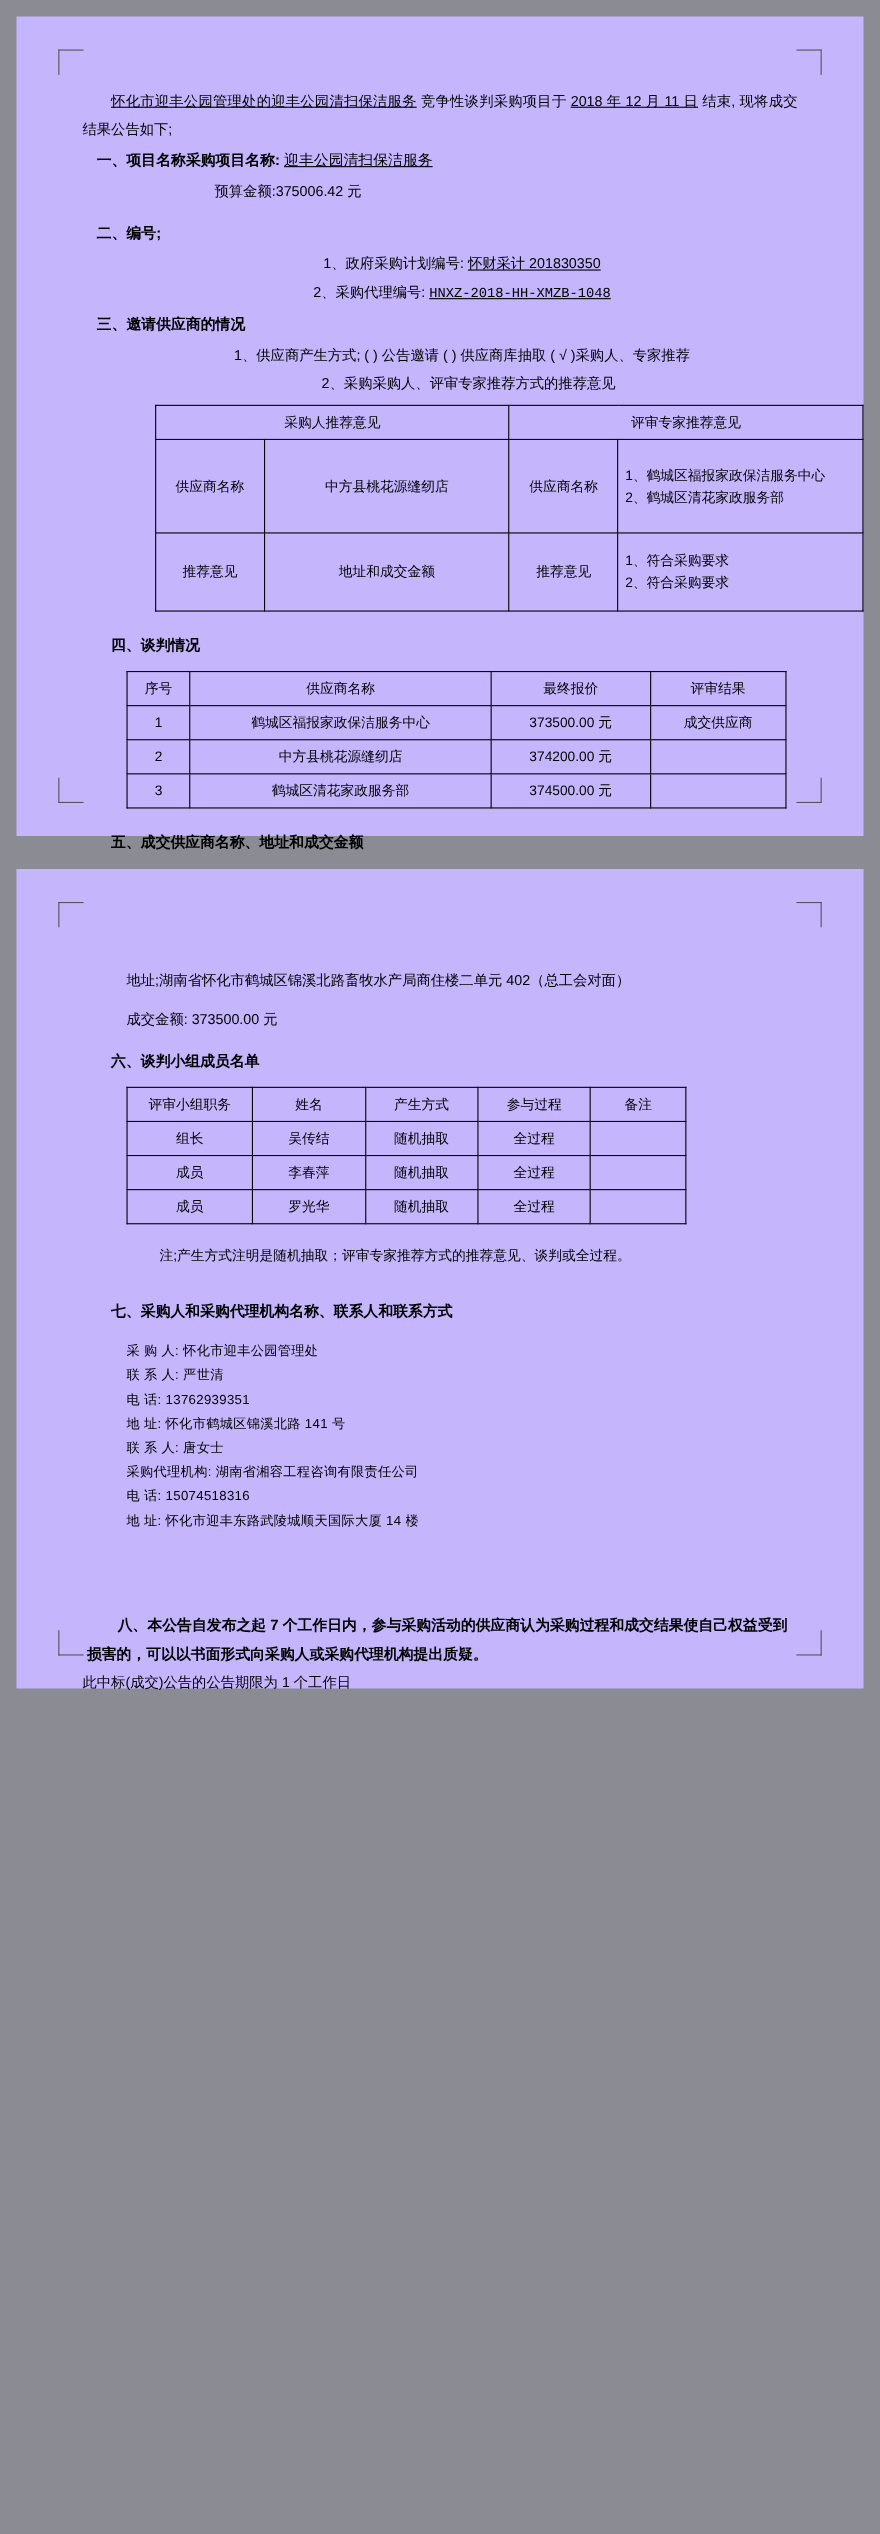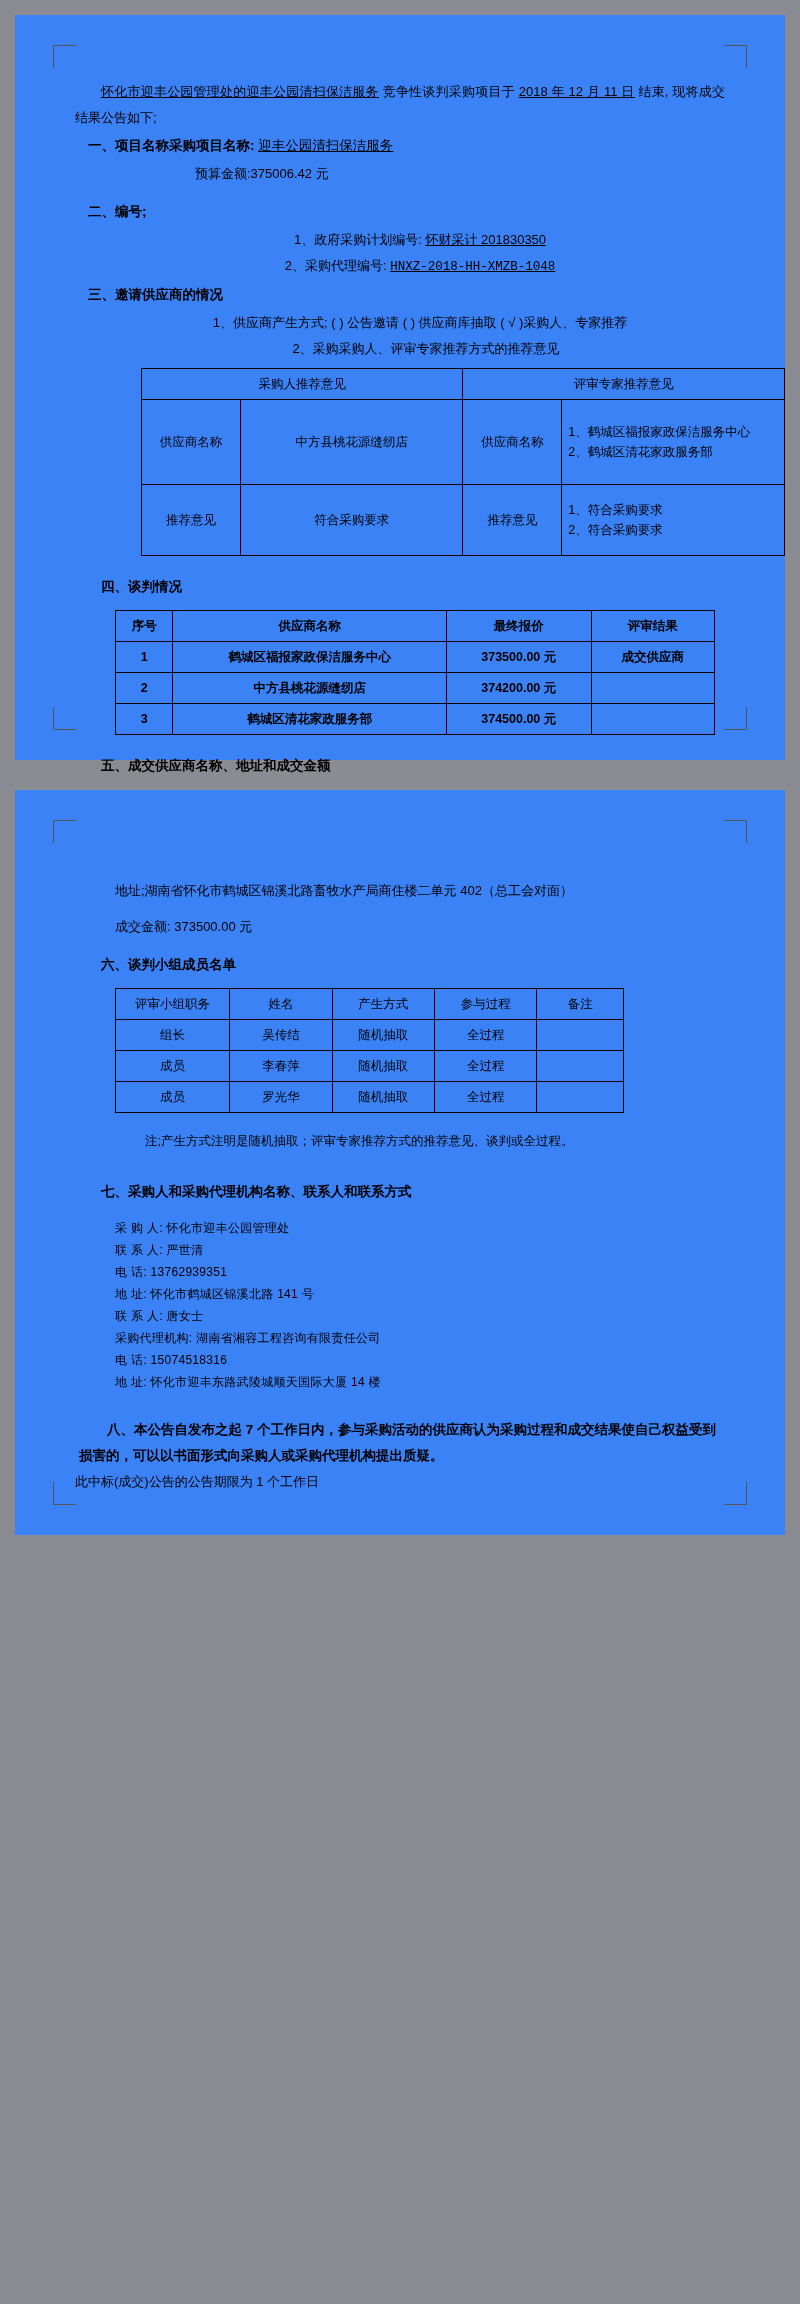--- a/index.html
+++ b/index.html
@@ -11,21 +11,21 @@
     width: 800px;
     font-family: "Liberation Sans", sans-serif;
     color: #000;
   }
   .doc {
     width: 800px;
     margin: 0 auto;
   }
   .page {
     position: relative;
-    background: #3b82f6;
+    background: #c4b5fd;
     width: 770px;
     margin: 0 auto;
     box-sizing: border-box;
   }
   .page1 { height: 745px; padding: 40px 60px 0 60px; }
   .page2 { height: 745px; padding: 40px 60px 0 60px; }
   .gap { height: 30px; background: #8b8b93; }
   .topgap { height: 15px; background: #8b8b93; }
   .botgap { height: 15px; background: #8b8b93; }
 
@@ -76,21 +76,20 @@
     line-height: 20px;
   }
   .tbl-recommend {
     width: 644px;
     margin: 6px 0 0 66px;
   }
   .tbl-recommend td.hdr { text-align: center; font-weight: normal; }
   .tbl-negotiation {
     width: 600px;
     margin: 8px 0 0 40px;
-    font-weight: bold;
   }
   .tbl-negotiation td { text-align: center; }
   .tbl-members {
     width: 509px;
     margin: 8px 0 0 40px;
   }
   .tbl-members td { text-align: center; }
 
   .contact-line {
     font-size: 12px;
@@ -102,20 +101,21 @@
     font-size: 12.5px;
     line-height: 24px;
     padding-left: 70px;
   }
   .final-para {
     font-size: 13.5px;
     font-weight: bold;
     line-height: 26px;
     text-indent: 28px;
     padding: 0 4px;
+    margin-top: 48px;
   }
   .last-line {
     font-size: 13px;
     line-height: 26px;
   }
   .spacer-10 { height: 10px; }
   .spacer-16 { height: 16px; }
   .spacer-24 { height: 24px; }
 </style>
 </head>
@@ -173,21 +173,21 @@
       </tr>
       <tr>
         <td class="center" style="width:78px;height:74px">供应商名称</td>
         <td class="center" style="width:192px">中方县桃花源缝纫店</td>
         <td class="center" style="width:78px">供应商名称</td>
         <td style="width:192px;white-space:pre-line">1、鹤城区福报家政保洁服务中心
 2、鹤城区清花家政服务部</td>
       </tr>
       <tr>
         <td class="center" style="height:60px">推荐意见</td>
-        <td class="center">符合采购要求</td>
+        <td class="center">地址和成交金额</td>
         <td class="center">推荐意见</td>
         <td style="white-space:pre-line">1、符合采购要求
 2、符合采购要求</td>
       </tr>
     </tbody>
       </table>
 
     <div class="spacer-16"></div>
 
     <div class="section-title" style="padding-left:26px">四、谈判情况</div>

